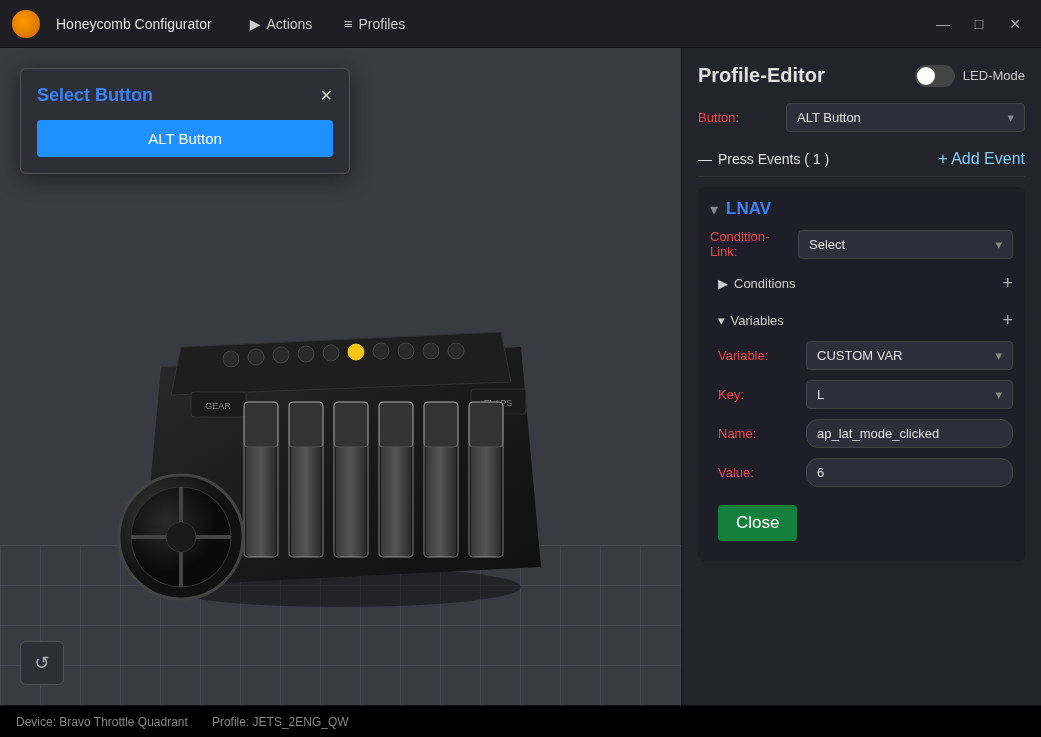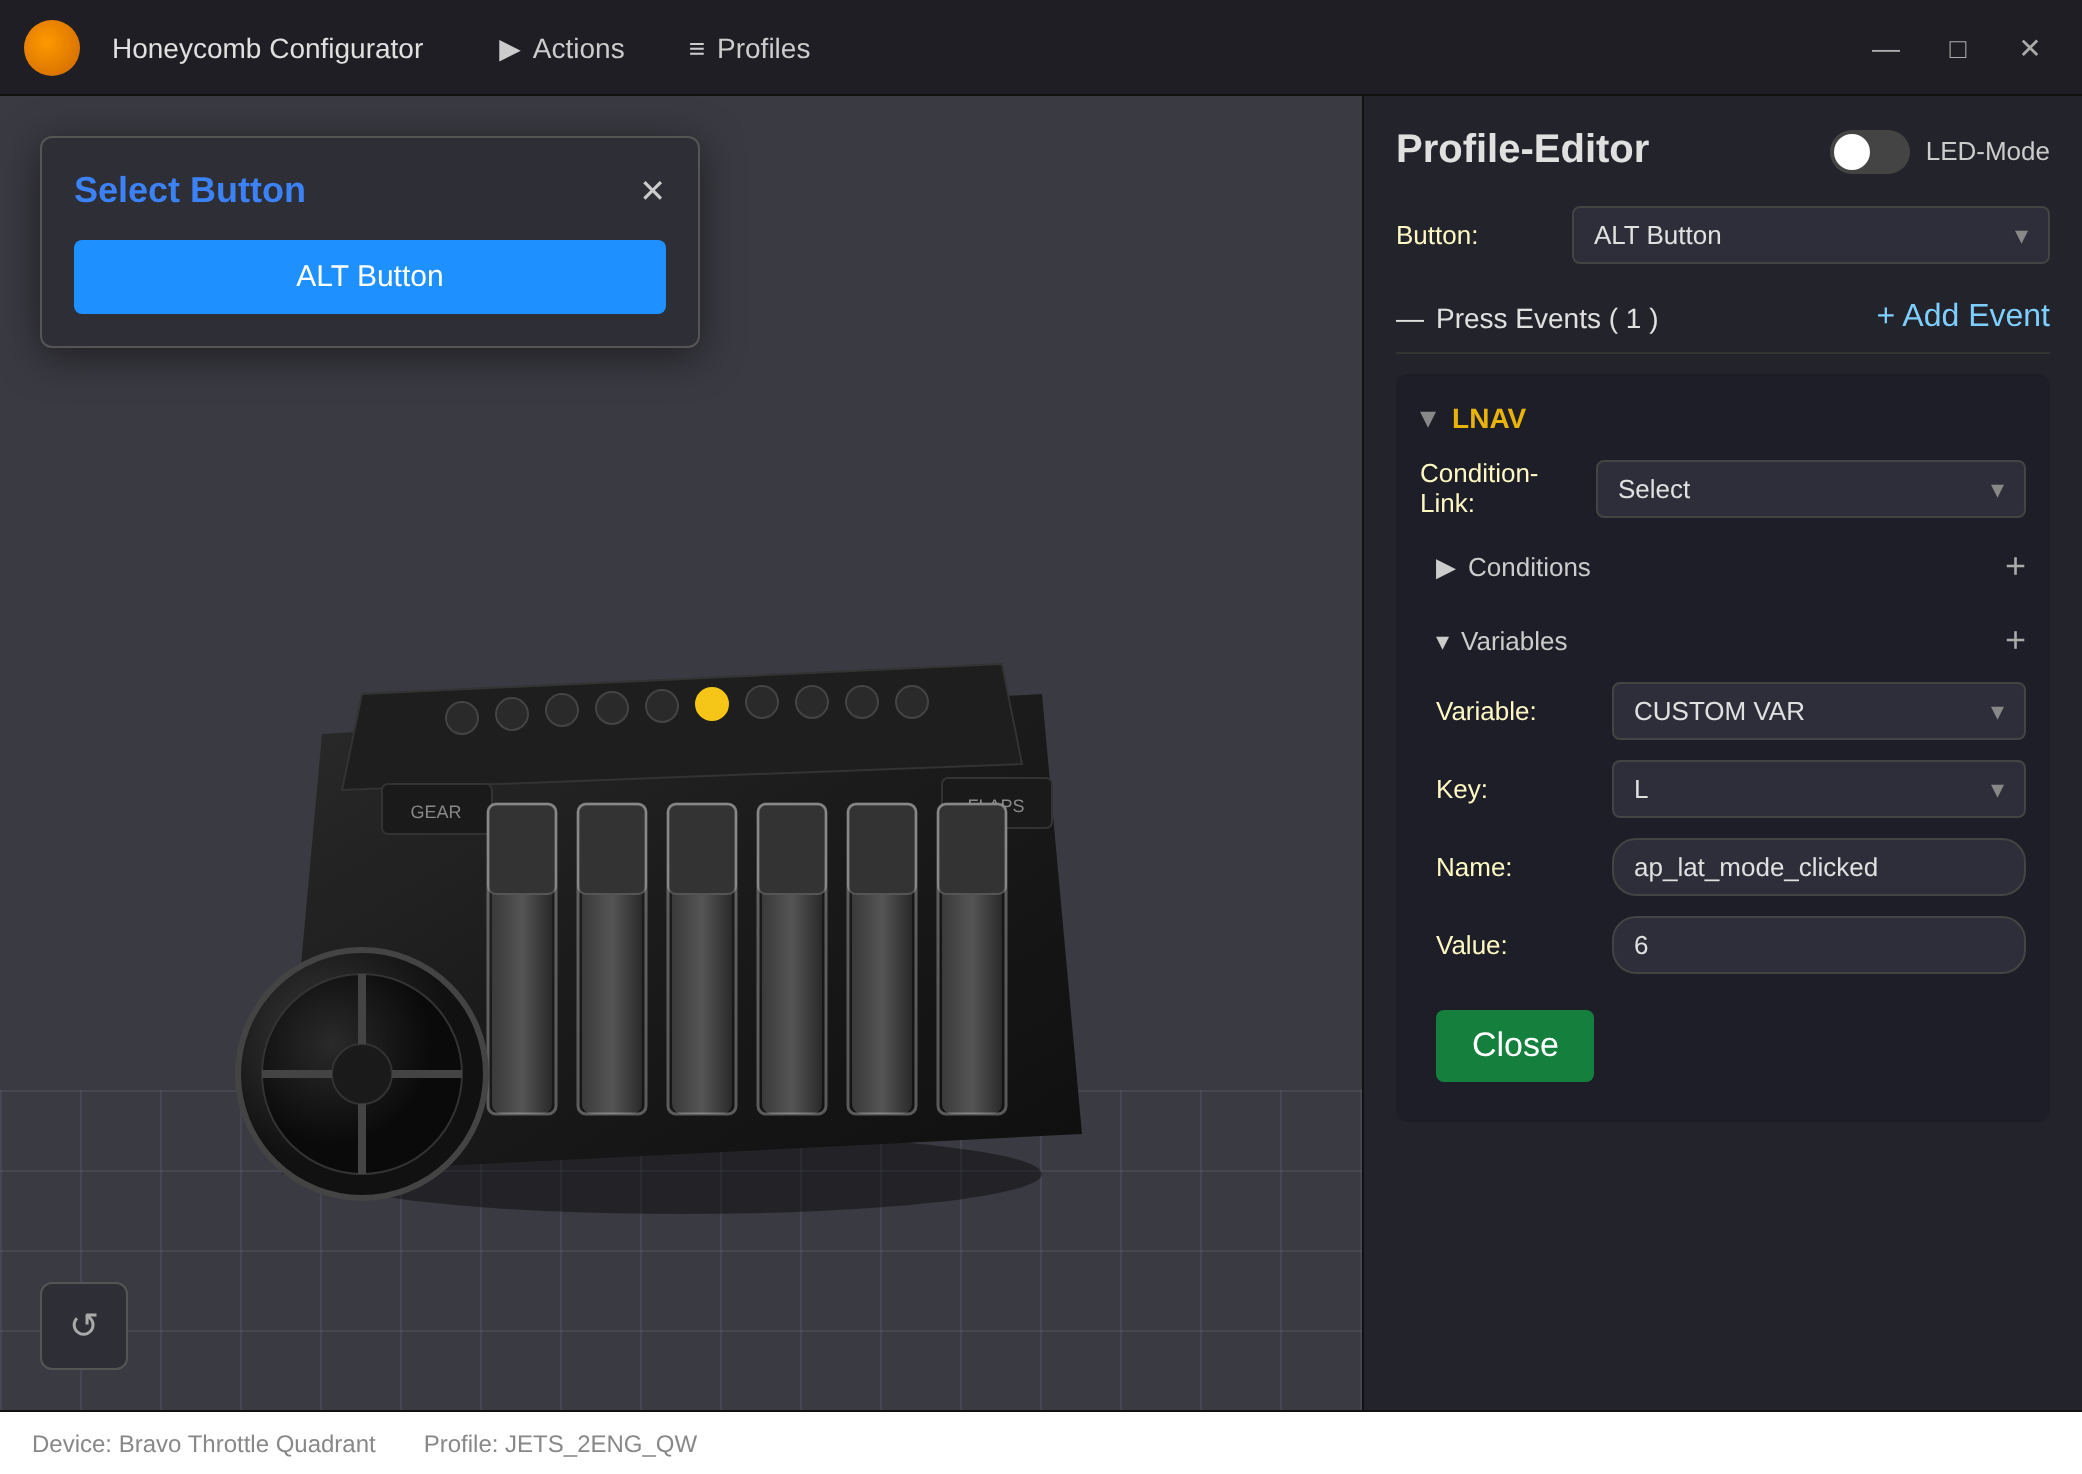--- a/index.html
+++ b/index.html
@@ -244,21 +244,21 @@
 
     
     .field-row {
       display: flex;
       align-items: center;
       margin-bottom: 10px;
       gap: 8px;
     }
     .field-label {
       font-size: 13px;
-      color: #fef9c3;
+      color: #ef4444;
       width: 80px;
       flex-shrink: 0;
     }
     .field-select {
       flex: 1;
       background: #2e2e3a;
       border: 1px solid #444;
       border-radius: 4px;
       padding: 6px 10px;
       color: #e0e0e0;
@@ -299,23 +299,23 @@
       display: flex;
       align-items: center;
       gap: 8px;
       margin-bottom: 10px;
     }
     .event-chevron {
       color: #888;
       cursor: pointer;
     }
     .event-name {
-      font-size: 14px;
+      font-size: 17px;
       font-weight: 600;
-      color: #eab308;
+      color: #3b82f6;
       text-align: center;
     }
 
     
     .sub-section {
       margin-left: 8px;
       margin-bottom: 8px;
     }
     .sub-section-header {
       display: flex;
@@ -388,21 +388,21 @@
       align-items: center;
       justify-content: center;
       gap: 10px;
     }
     .apply-icon {
       font-size: 18px;
     }
 
     
     .status-bar {
-      background: #ffffff;
+      background: #000000;
       height: 32px;
       display: flex;
       align-items: center;
       padding: 0 16px;
       gap: 24px;
       border-top: 1px solid #111;
       font-size: 12px;
       color: #888;
     }
 

